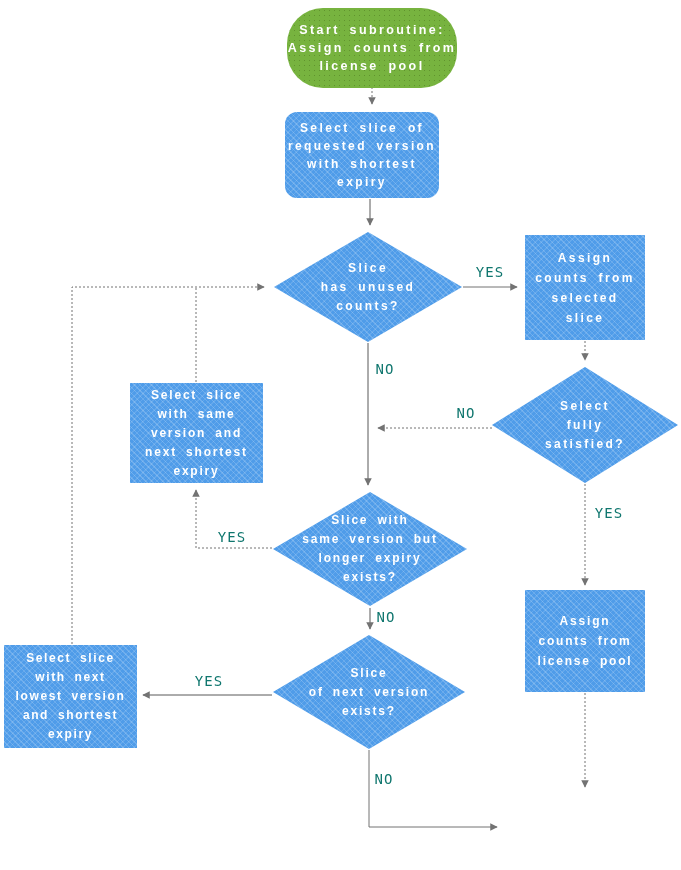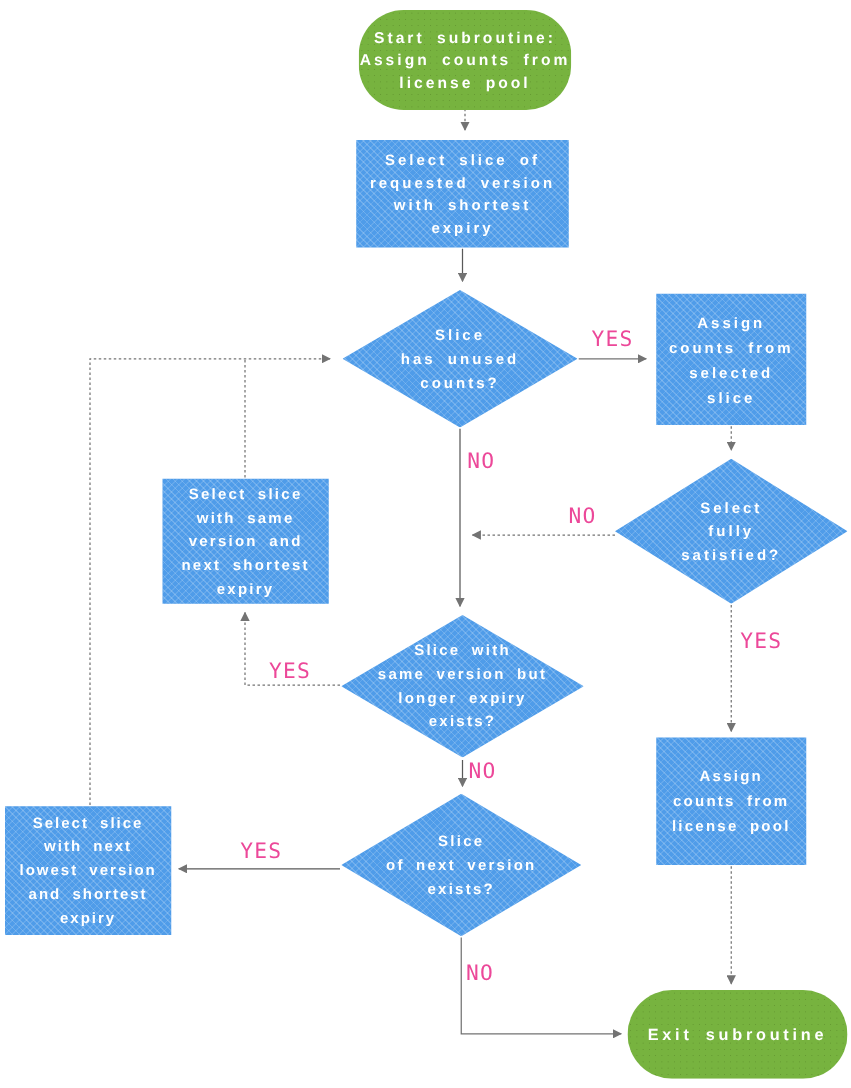--- a/index.html
+++ b/index.html
@@ -41,24 +41,24 @@
     background-color:#4f9ce9;
     background-image:
       repeating-linear-gradient(45deg, rgba(255,255,255,0.18) 0px, rgba(255,255,255,0.18) 1px, transparent 1px, transparent 4px),
       repeating-linear-gradient(135deg, rgba(255,255,255,0.12) 0px, rgba(255,255,255,0.12) 1px, transparent 1px, transparent 4px);
     clip-path:polygon(50% 0, 100% 50%, 50% 100%, 0 50%);
   }
   .edge-label{
     position:absolute;z-index:3;
     transform:translate(-50%,-50%);
     font-family:"DejaVu Sans Mono",monospace;
-    font-size:17px;
+    font-size:14px;
     font-weight:500;
     letter-spacing:1px;
-    color:#ec4899;
+    color:#0f766e;
   }
 </style>
 </head>
 <body>
 
 <div id="canvas">
 
   <svg id="connector-layer" width="681" height="870" viewBox="0 0 681 870">
     <defs>
       <marker id="arrow" viewBox="0 0 10 10" refX="9" refY="5" markerWidth="7.5" markerHeight="7.5" orient="auto-start-reverse">
@@ -80,21 +80,21 @@
     <path d="M585 484 V585" stroke="#737373" stroke-width="1" fill="none" stroke-dasharray="2 2" marker-end="url(#arrow)"></path>
     <path d="M585 693 V787" stroke="#737373" stroke-width="1" fill="none" stroke-dasharray="2 2" marker-end="url(#arrow)"></path>
   </svg>
 
   <div class="node terminator" style="left:287px;top:8px;width:170px;height:80px;">
     <span class="node-label" style="font-size:12.5px;line-height:18px;">Start subroutine:
 Assign counts from
 license pool</span>
   </div>
 
-  <div class="node process" style="left:285px;top:112px;width:170px;height:86px;">
+  <div class="node process" style="left:285px;top:112px;width:154px;height:86px;border-radius:12px;">
     <span class="node-label" style="line-height:18px;">Select slice of
 requested version
 with shortest
 expiry</span>
   </div>
 
   <div class="node decision" style="left:274px;top:232px;width:188px;height:110px;">
     <span class="node-label">Slice
 has unused
 counts?</span>
@@ -141,23 +141,20 @@
 and shortest
 expiry</span>
   </div>
 
   <div class="node process" style="left:525px;top:590px;width:120px;height:102px;">
     <span class="node-label" style="line-height:20px;letter-spacing:1.8px;">Assign
 counts from
 license pool</span>
   </div>
 
-  <div class="node terminator" style="left:502px;top:792px;width:176px;height:71px;">
-    <span class="node-label" style="font-size:13px;letter-spacing:3px;">Exit subroutine</span>
-  </div>
 
   <div class="edge-label" style="left:490px;top:272px;">YES</div>
   <div class="edge-label" style="left:385px;top:369px;">NO</div>
   <div class="edge-label" style="left:466px;top:413px;">NO</div>
   <div class="edge-label" style="left:609px;top:513px;">YES</div>
   <div class="edge-label" style="left:232px;top:537px;">YES</div>
   <div class="edge-label" style="left:386px;top:617px;">NO</div>
   <div class="edge-label" style="left:209px;top:681px;">YES</div>
   <div class="edge-label" style="left:384px;top:779px;">NO</div>
 

